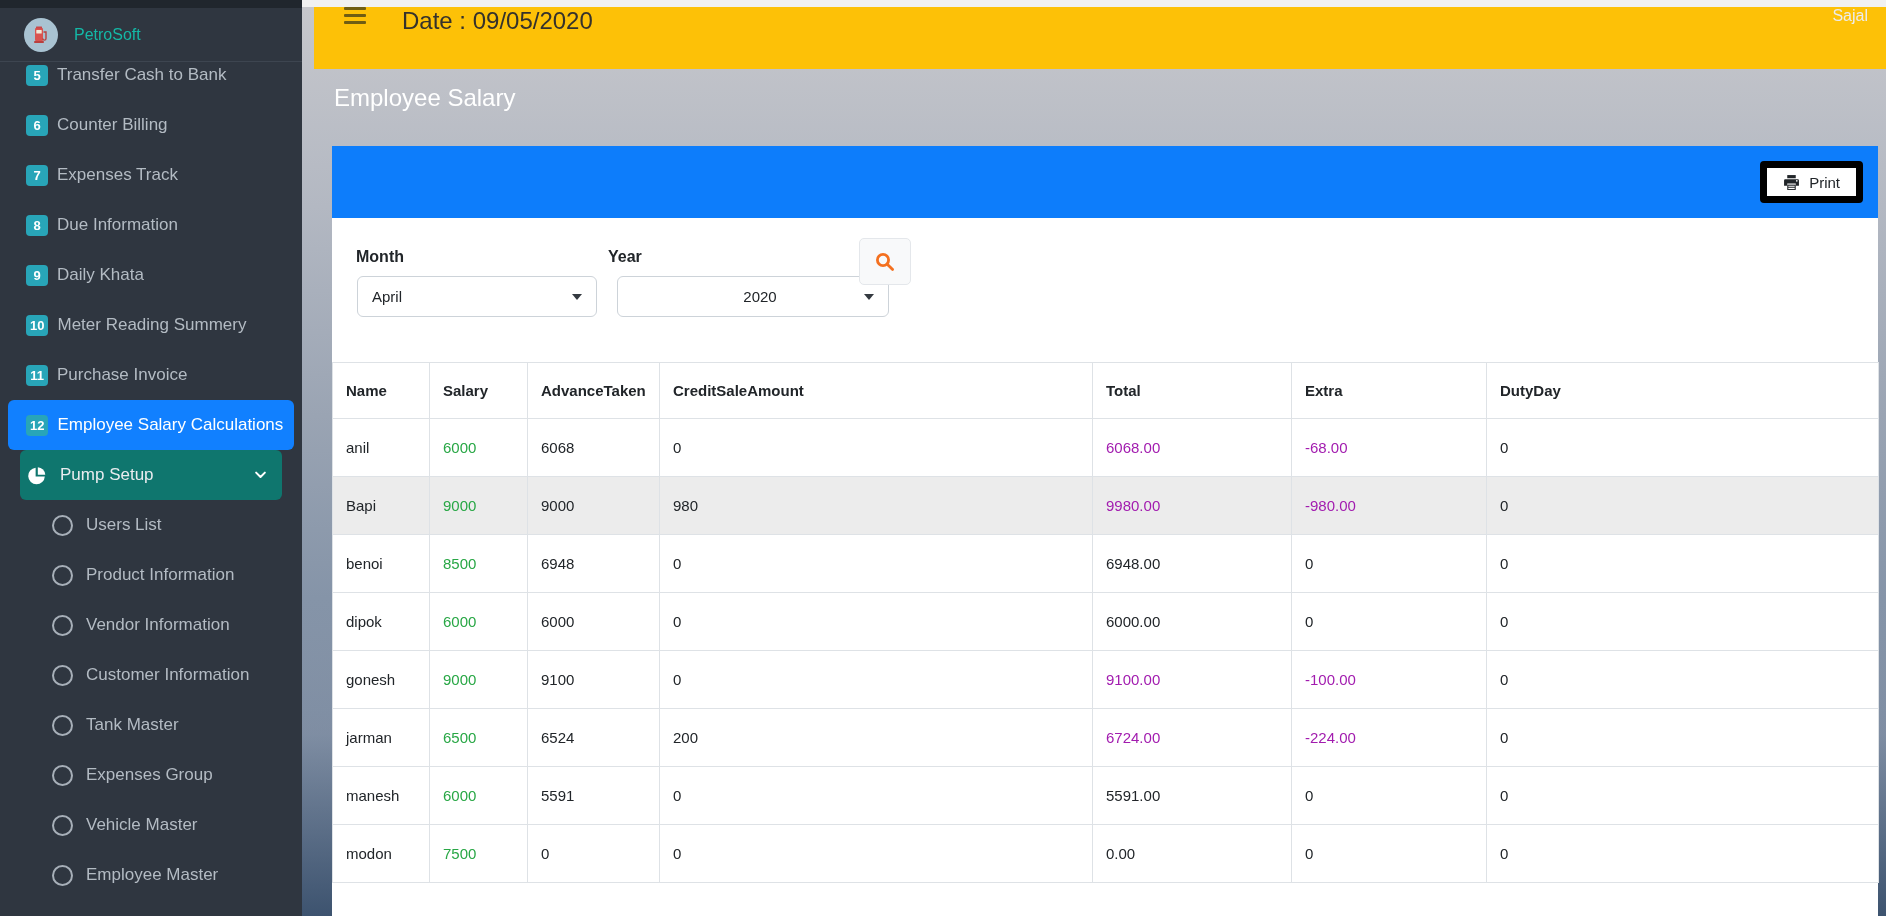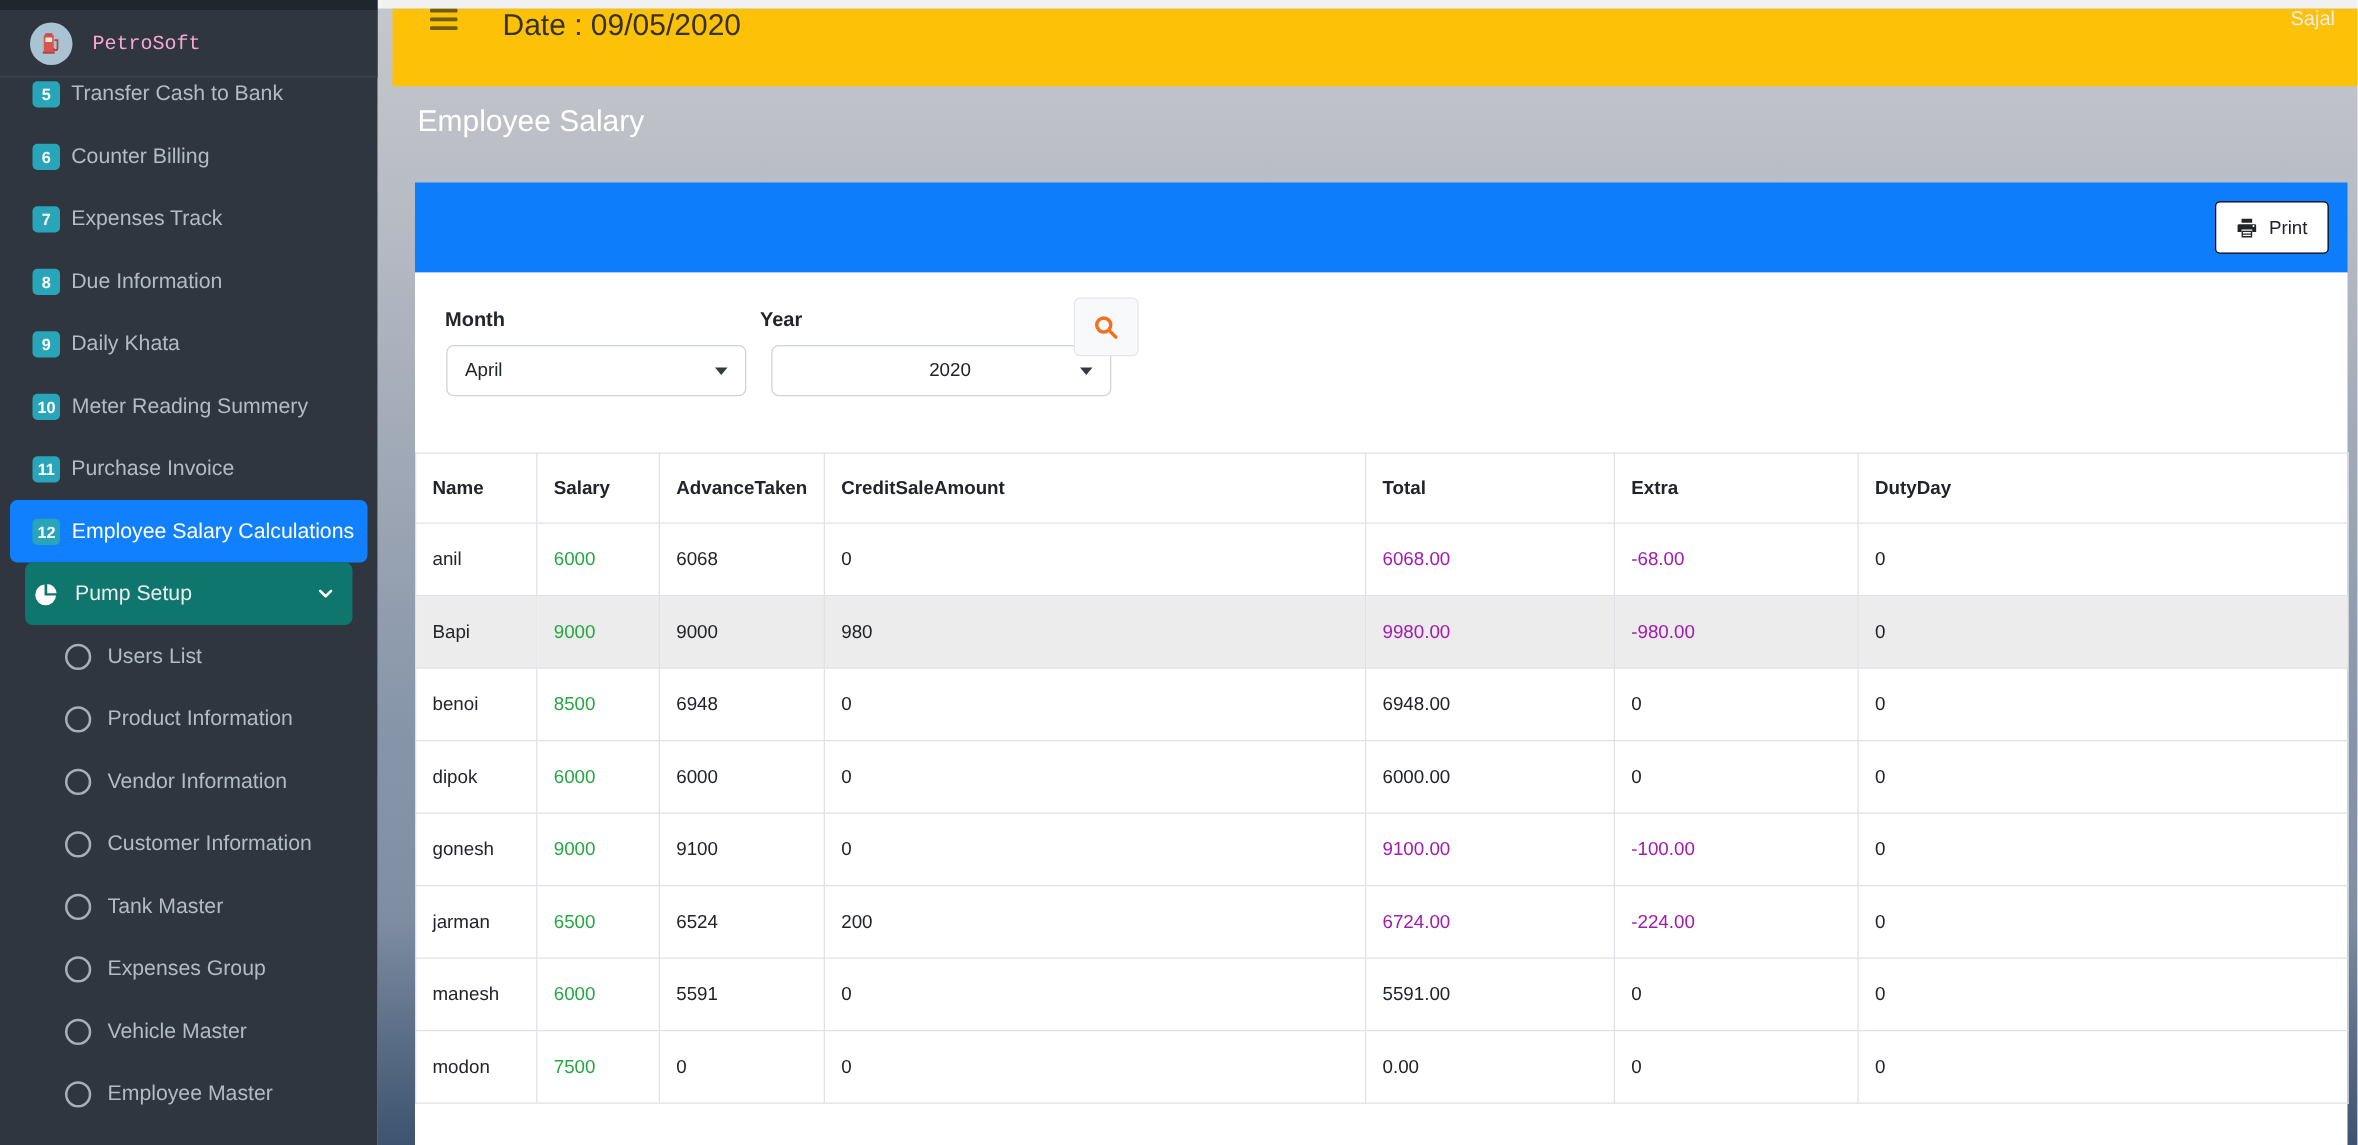--- a/index.html
+++ b/index.html
@@ -15,21 +15,21 @@
                linear-gradient(180deg,#b6bac3,#8e9aac);
   }
   
   .sidebar{position:absolute;left:0;top:0;width:302px;height:916px;background:#2f3640;z-index:5;}
   .sidebar-top-strip{position:absolute;left:0;top:0;width:100%;height:8px;background:#20262d;z-index:3;}
   .brand{position:absolute;left:0;top:8px;width:100%;height:54px;background:#2f3640;
     border-bottom:1px solid #3d4550;display:flex;align-items:center;gap:16px;
     padding-left:24px;box-sizing:border-box;z-index:2;}
   .brand-logo{width:34px;height:34px;border-radius:50%;background:#a9c3d2;
     display:flex;align-items:center;justify-content:center;flex:none;}
-  .brand-name{color:#f9a8d4;font-size:16px;font-family:Liberation Mono, monospace;}
+  .brand-name{color:#14b8a6;font-size:16px;}
   .nav{position:absolute;top:50px;left:0;width:100%;z-index:1;}
   .nav-row{height:50px;display:flex;align-items:center;padding-left:26px;
     box-sizing:border-box;color:#b3bbc3;font-size:17px;cursor:pointer;}
   .badge{min-width:22px;height:21px;background:#28a5b8;color:#fff;font-size:13px;
     font-weight:bold;border-radius:4px;display:flex;align-items:center;justify-content:center;
     margin-right:9px;padding:0 4px;box-sizing:border-box;flex:none;}
   .nav-row.active{background:#1180ff;color:#fff;margin:0 8px;padding-left:18px;border-radius:6px;}
   .nav-row.group{background:#0f766e;color:#e9ecef;margin:0 20px;padding-left:6px;
     border-radius:6px;position:relative;}
   .nav-row.group .chev{position:absolute;right:14px;top:17px;}
@@ -42,21 +42,21 @@
     display:flex;z-index:4;}
   .hamburger{margin-left:30px;display:flex;flex-direction:column;gap:4px;cursor:pointer;}
   .hamburger span{width:22px;height:3px;background:#6f5d13;border-radius:1px;}
   .date-text{margin-left:36px;font-size:24px;color:#35322c;}
   .user-name{margin-left:auto;margin-right:18px;font-size:16px;color:#ececec;cursor:pointer;}
   
   .page-title{position:absolute;left:334px;top:84px;font-size:24px;color:#fff;z-index:3;}
   
   .actionbar{position:absolute;left:332px;top:146px;width:1546px;height:72px;background:#0d7dfb;z-index:3;}
   .print-btn{position:absolute;right:15px;top:15px;height:42px;background:#fff;
-    border:1px solid #000000;border-radius:4px;display:flex;align-items:center;gap:9px;
+    border:7px solid #000000;border-radius:4px;display:flex;align-items:center;gap:9px;
     padding:0 16px;font-size:15px;color:#212529;box-sizing:border-box;cursor:pointer;}
   
   .panel{position:absolute;left:332px;top:218px;width:1546px;height:760px;background:#fff;z-index:3;}
   .flabel{position:absolute;font-size:16px;font-weight:bold;color:#212529;}
   .month-label{left:24px;top:30px;}
   .year-label{left:276px;top:30px;}
   .select{position:absolute;top:58px;height:41px;border:1px solid #cdd3d9;border-radius:6px;
     display:flex;align-items:center;padding-left:14px;font-size:15px;color:#212529;
     box-sizing:border-box;background:#fff;cursor:pointer;}
   .month-select{left:25px;width:240px;}

